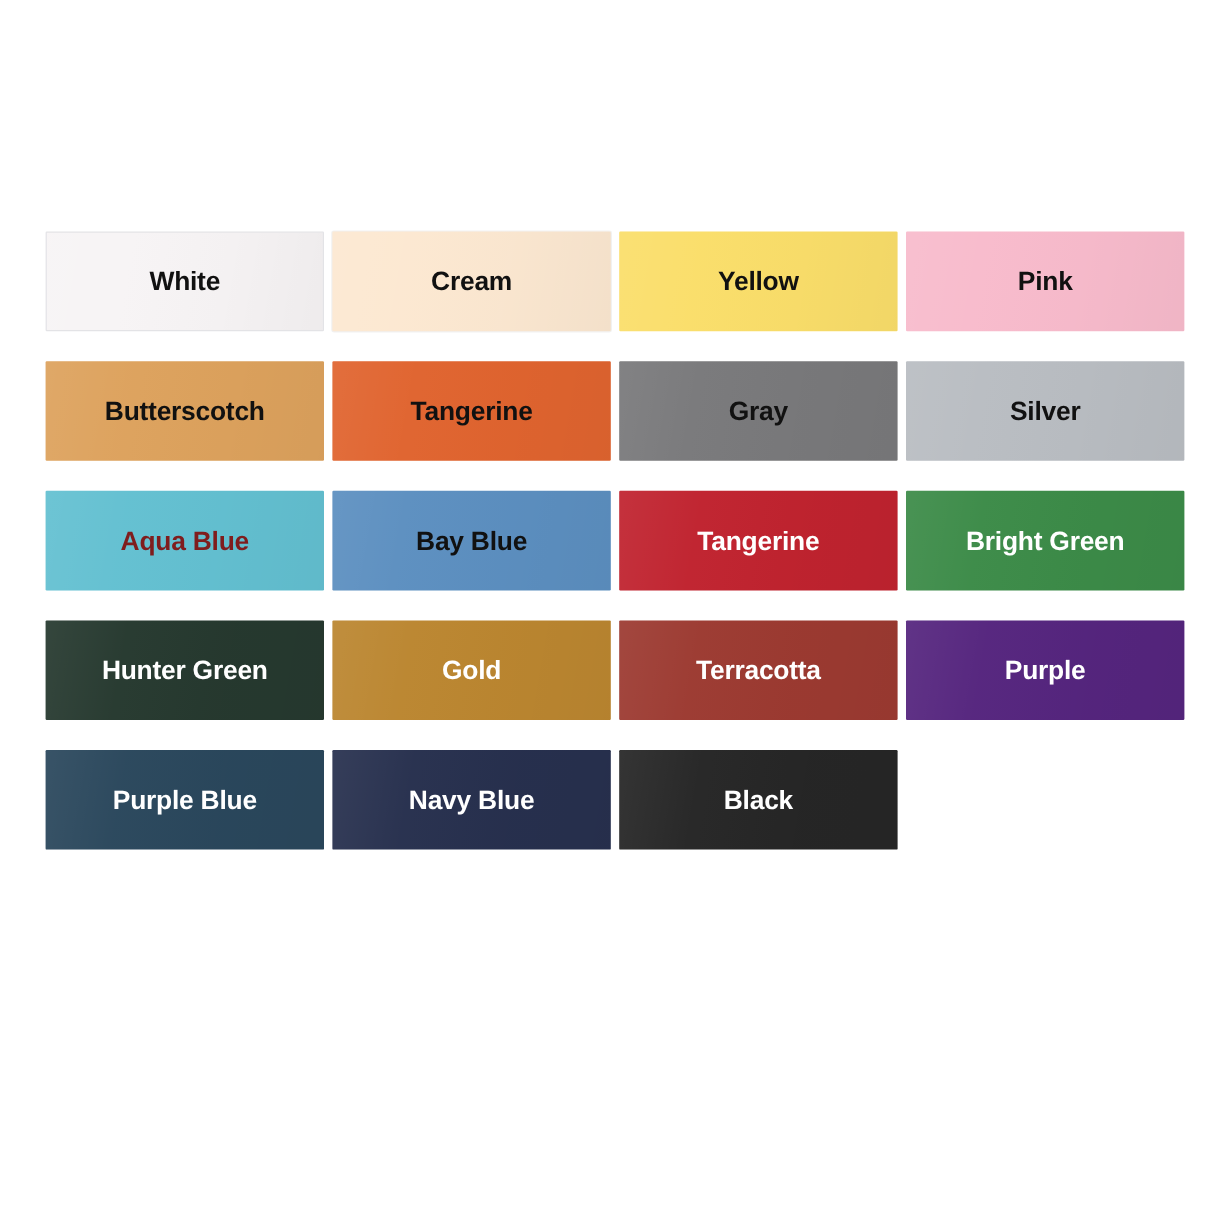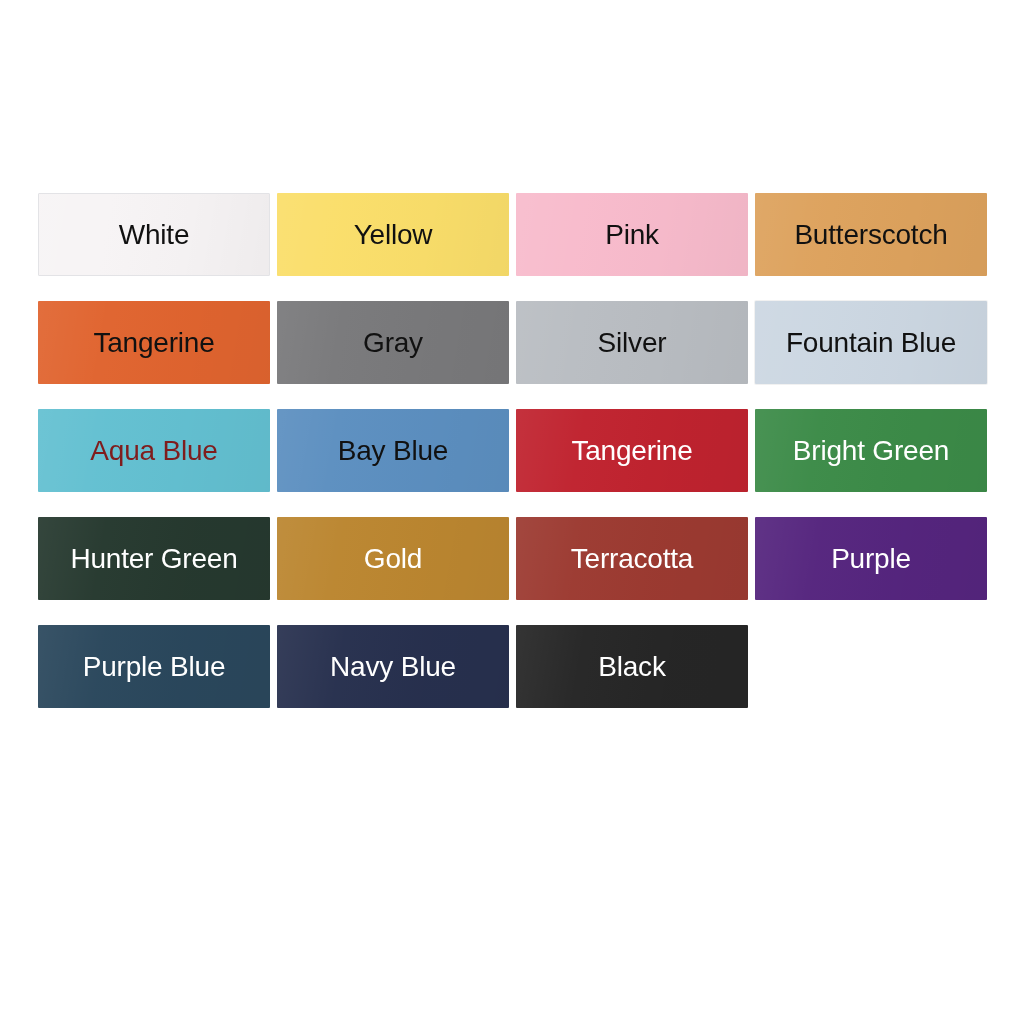--- a/index.html
+++ b/index.html
@@ -49,22 +49,22 @@
       linear-gradient(100deg,
         rgba(255,255,255,0.065) 0%,
         rgba(255,255,255,0.015) 28%,
         rgba(0,0,0,0.012) 62%,
         rgba(0,0,0,0.035) 100%);
   }
 
   .swatch-label {
     position: relative;
     z-index: 2;
-    font-size: 28px;
-    font-weight: 400;
+    font-size: 22px;
+    font-weight: 700;
     letter-spacing: -0.2px;
     line-height: 1;
     text-align: right;
     white-space: nowrap;
   }
 
   
   .swatch.outlined {
     border: 1px solid #e3e3e6;
   }
@@ -72,40 +72,40 @@
     box-shadow: 0 0 0 1px rgba(0,0,0,0.055);
   }
 </style>
 </head>
 <body style="background: rgb(255, 255, 255);">
 
 <div id="swatch-chart" style="grid-template-columns: repeat(4, 232px);">
     <div class="swatch outlined" style="background: rgb(247, 244, 245);">
       <span class="swatch-label" style="color: rgb(17, 17, 17);">White</span>
     </div>
+    <div class="swatch outlined-soft" style="background: rgb(252, 232, 209);">
+      <span class="swatch-label" style="color: rgb(17, 17, 17);">Cream</span>
+    </div>
     <div class="swatch" style="background: rgb(250, 222, 106);">
       <span class="swatch-label" style="color: rgb(17, 17, 17);">Yellow</span>
     </div>
     <div class="swatch" style="background: rgb(248, 187, 204);">
       <span class="swatch-label" style="color: rgb(17, 17, 17);">Pink</span>
     </div>
     <div class="swatch" style="background: rgb(221, 162, 93);">
       <span class="swatch-label" style="color: rgb(17, 17, 17);">Butterscotch</span>
     </div>
     <div class="swatch" style="background: rgb(224, 100, 47);">
       <span class="swatch-label" style="color: rgb(17, 17, 17);">Tangerine</span>
     </div>
     <div class="swatch" style="background: rgb(121, 121, 123);">
       <span class="swatch-label" style="color: rgb(17, 17, 17);">Gray</span>
     </div>
     <div class="swatch" style="background: rgb(185, 189, 194);">
       <span class="swatch-label" style="color: rgb(17, 17, 17);">Silver</span>
-    </div>
-    <div class="swatch outlined-soft" style="background: rgb(204, 215, 226);">
-      <span class="swatch-label" style="color: rgb(17, 17, 17);">Fountain Blue</span>
     </div>
     <div class="swatch" style="background: rgb(99, 192, 209);">
       <span class="swatch-label" style="color: #7f1d1d;">Aqua Blue</span>
     </div>
     <div class="swatch" style="background: rgb(92, 143, 192);">
       <span class="swatch-label" style="color: rgb(17, 17, 17);">Bay Blue</span>
     </div>
     <div class="swatch" style="background: rgb(192, 35, 47);">
       <span class="swatch-label" style="color: rgb(255, 255, 255);">Tangerine</span>
     </div>

